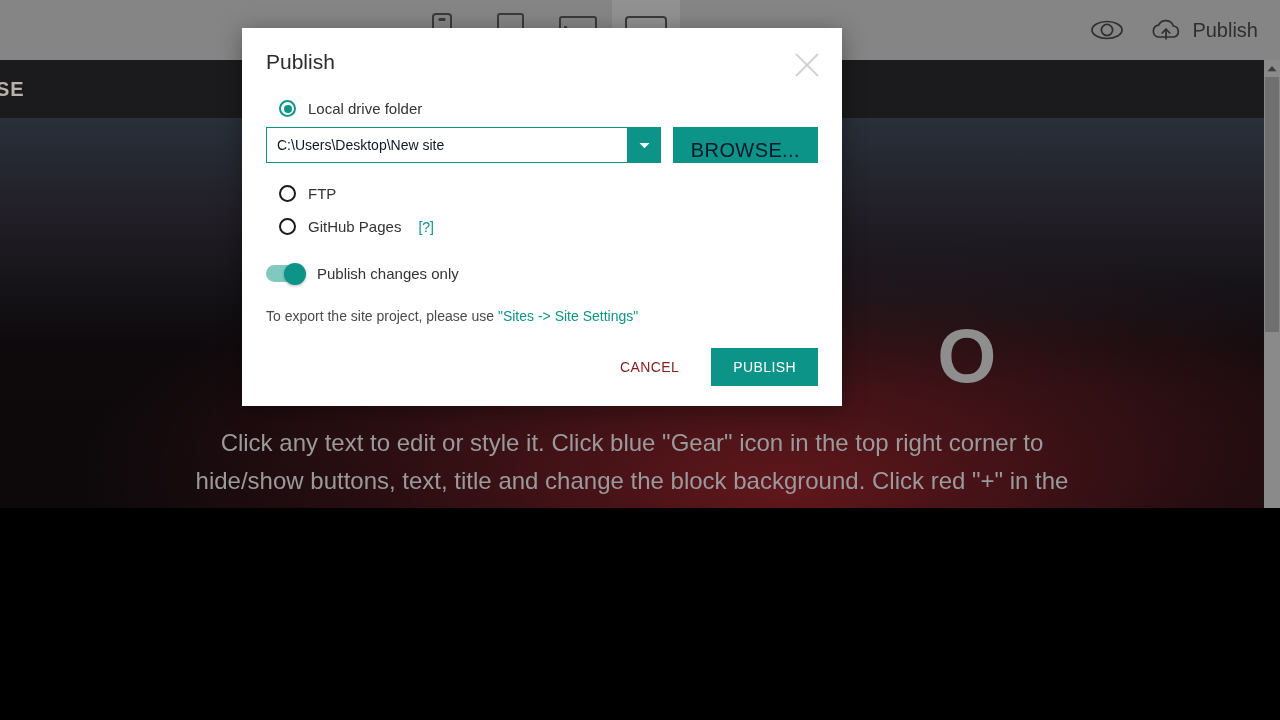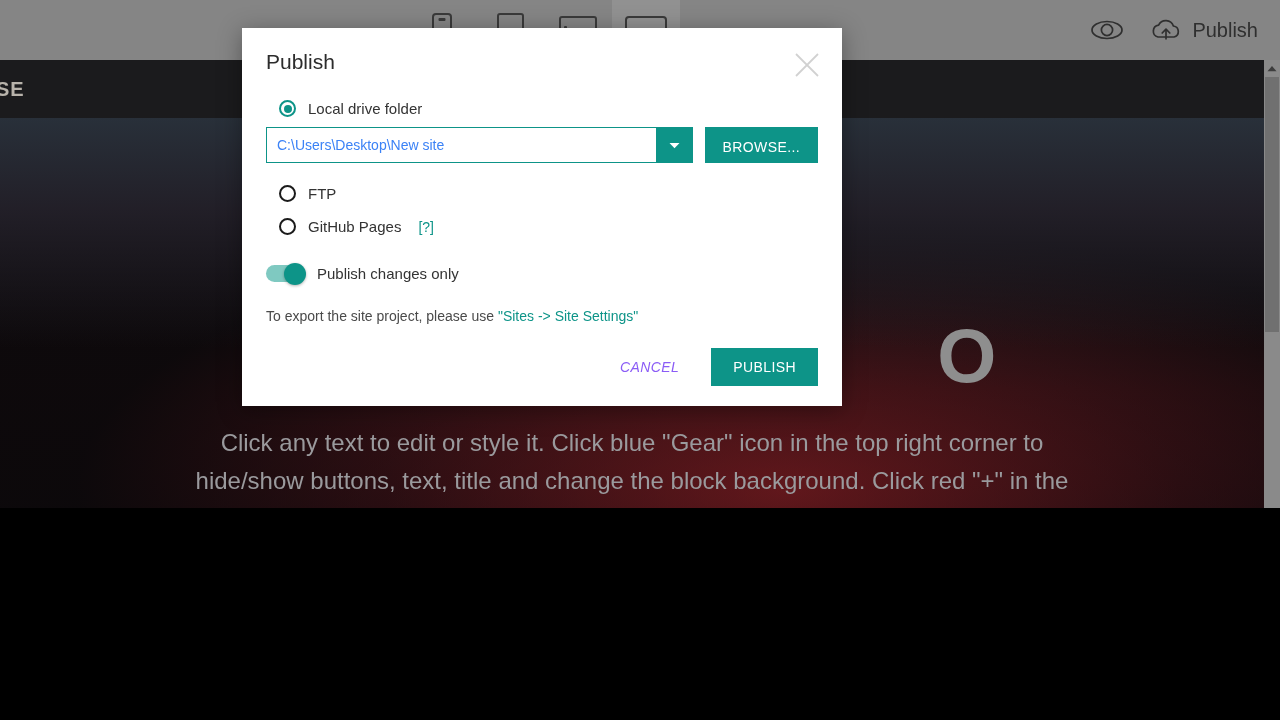--- a/index.html
+++ b/index.html
@@ -333,38 +333,38 @@
     align-items: stretch;
     margin: 8px 0 22px 0;
     height: 36px;
   }
   .path-input {
     width: 406px;
     border: 1px solid #0d9488;
     border-right: none;
     padding: 0 10px;
     font-size: 14px;
-    color: #3b82f6;
+    color: #0f172a;
     font-family: "Liberation Sans", sans-serif;
     outline: none;
     background: #fff;
   }
   .path-drop {
     width: 38px;
     background: #0d9488;
     display: flex;
     align-items: center;
     justify-content: center;
     cursor: pointer;
   }
   .btn-browse {
     margin-left: 12px;
     background: #0d9488;
-    color: #ffffff;
-    font-size: 14px;
+    color: #0f172a;
+    font-size: 20px;
     letter-spacing: .4px;
     border: none;
     padding: 12px 18px;
     cursor: pointer;
     font-family: "Liberation Sans", sans-serif;
   }
 
   .toggle-row {
     display: flex;
     align-items: center;
@@ -401,26 +401,25 @@
     display: flex;
     justify-content: flex-end;
     align-items: center;
     gap: 18px;
     margin-top: 24px;
   }
   .btn-cancel {
     background: none;
     border: none;
     font-size: 14px;
-    color: #8b5cf6;
+    color: #7f1d1d;
     letter-spacing: .4px;
     padding: 10px 14px;
     cursor: pointer;
     font-family: "Liberation Sans", sans-serif;
-    font-style: italic;
   }
   .btn-publish {
     background: #0d9488;
     color: #fff;
     border: none;
     font-size: 14px;
     letter-spacing: .4px;
     padding: 11px 22px;
     cursor: pointer;
     font-family: "Liberation Sans", sans-serif;

